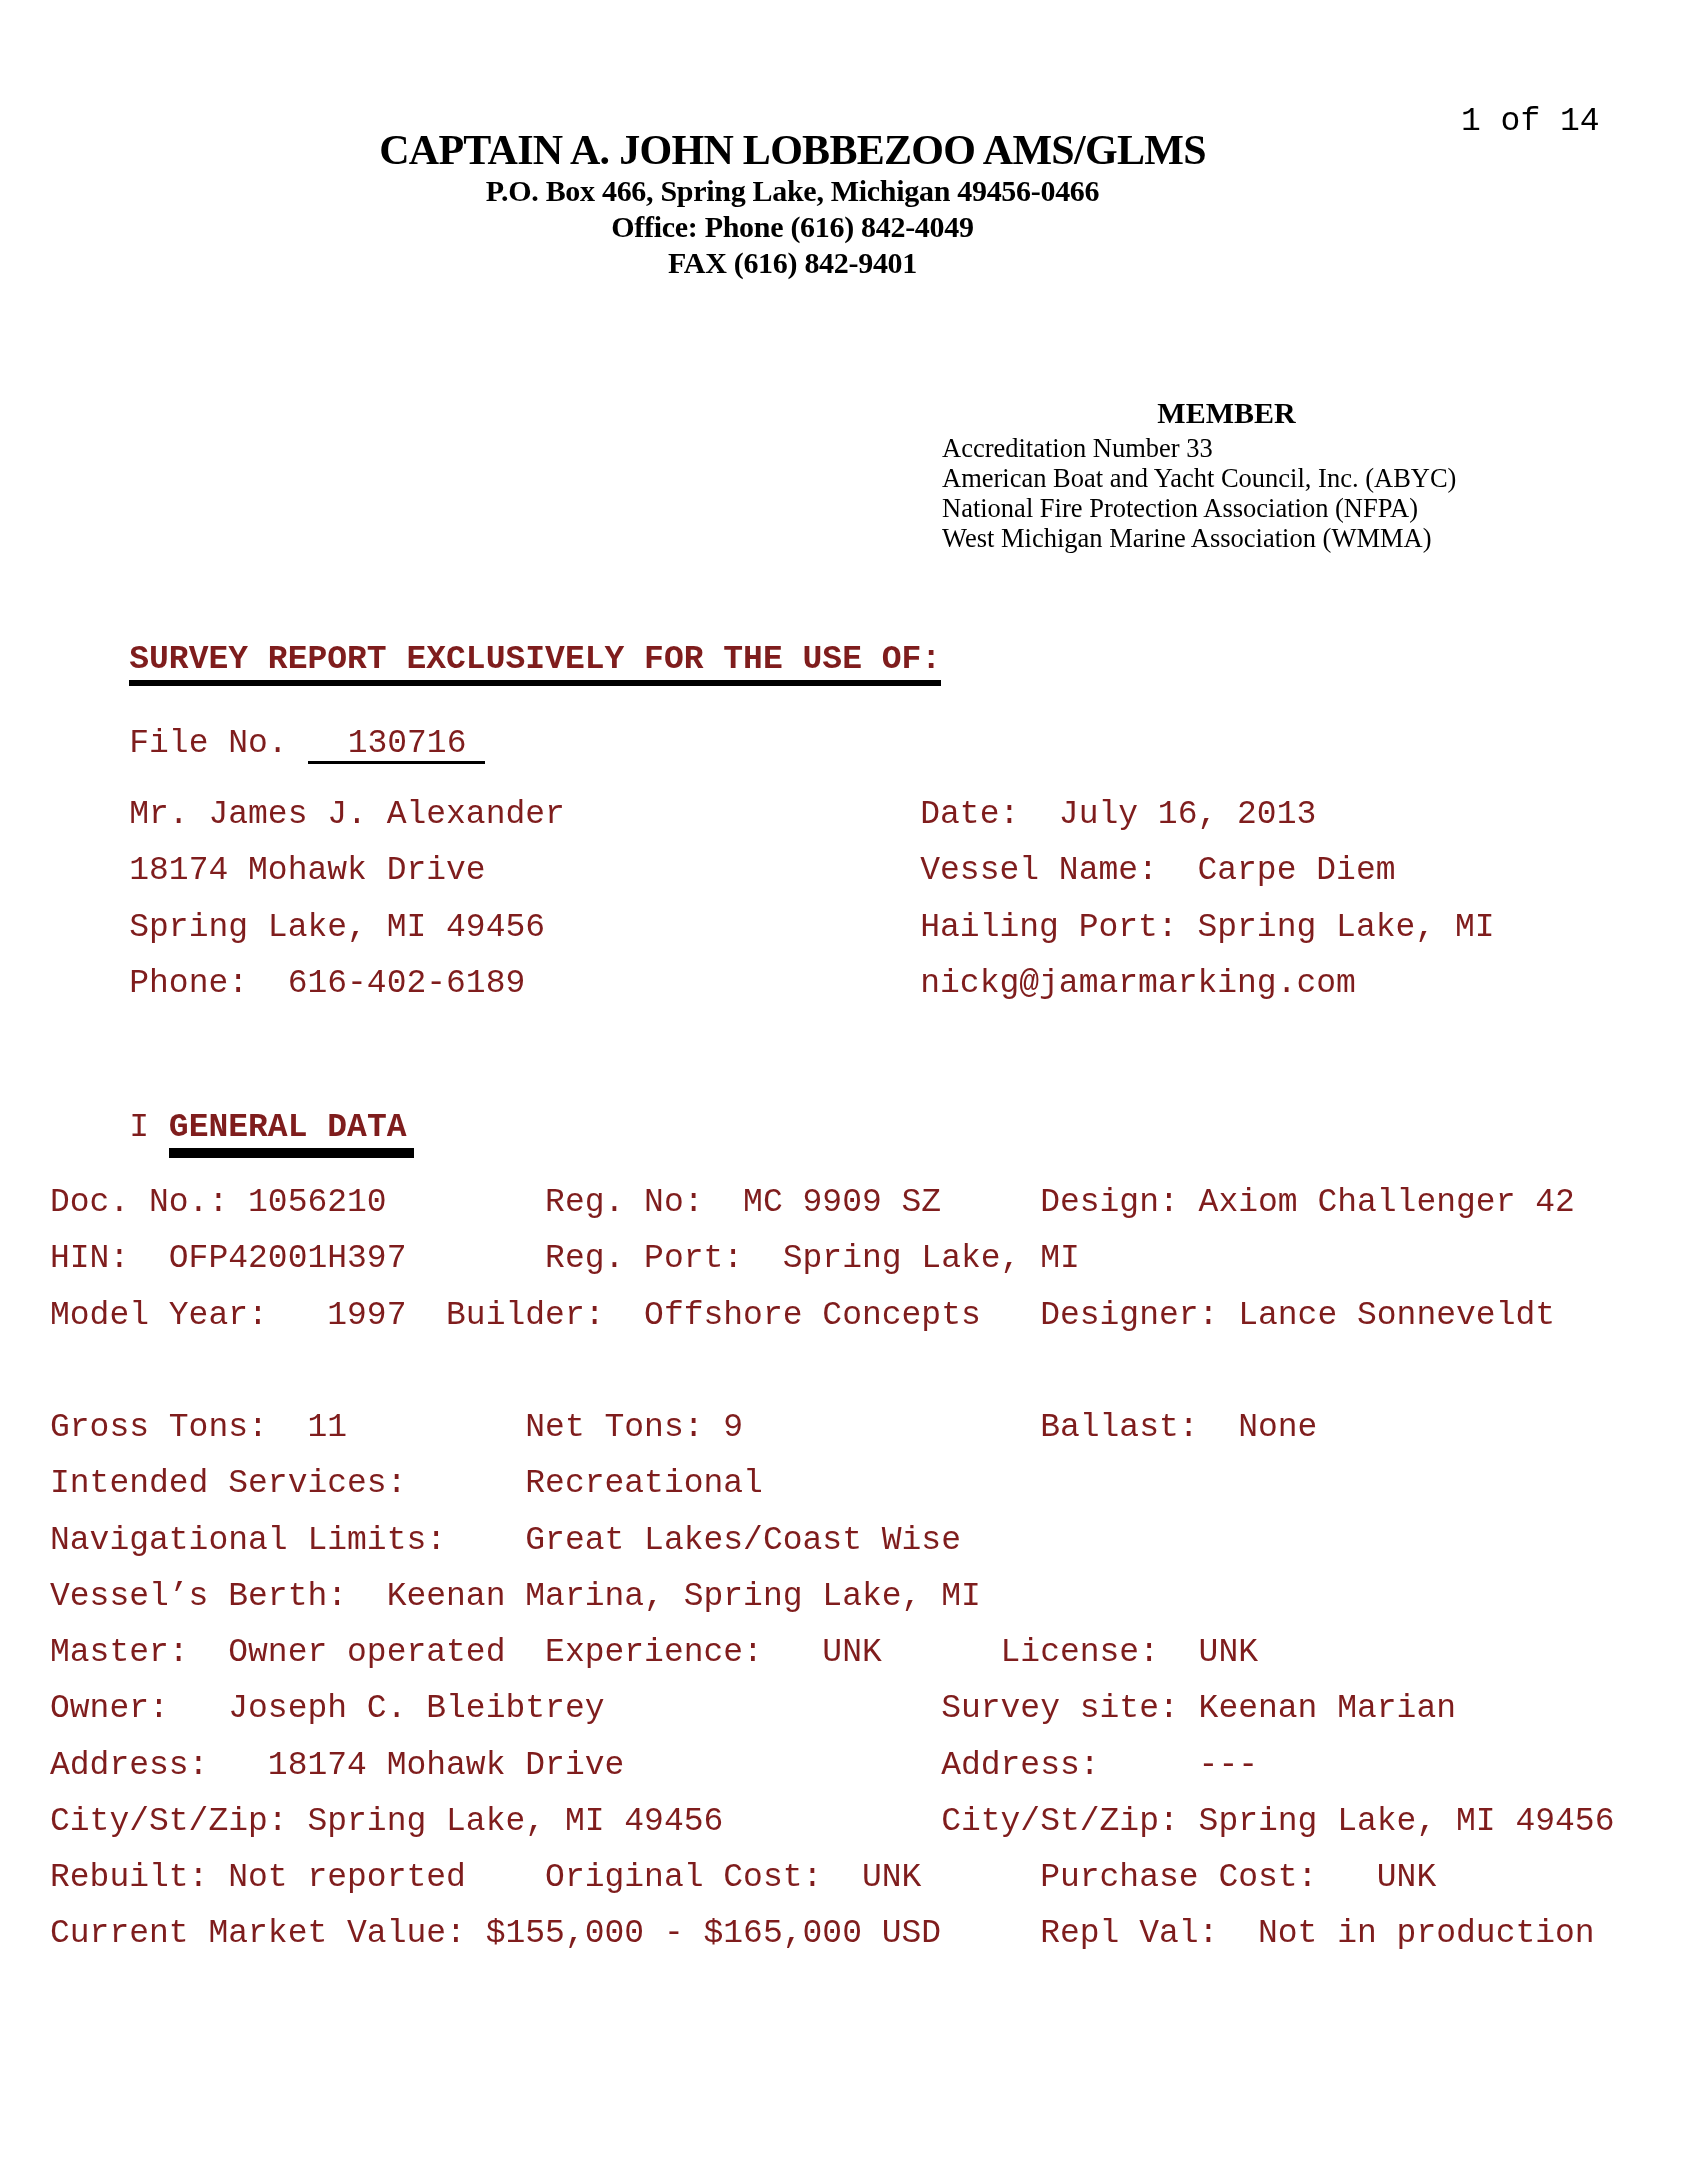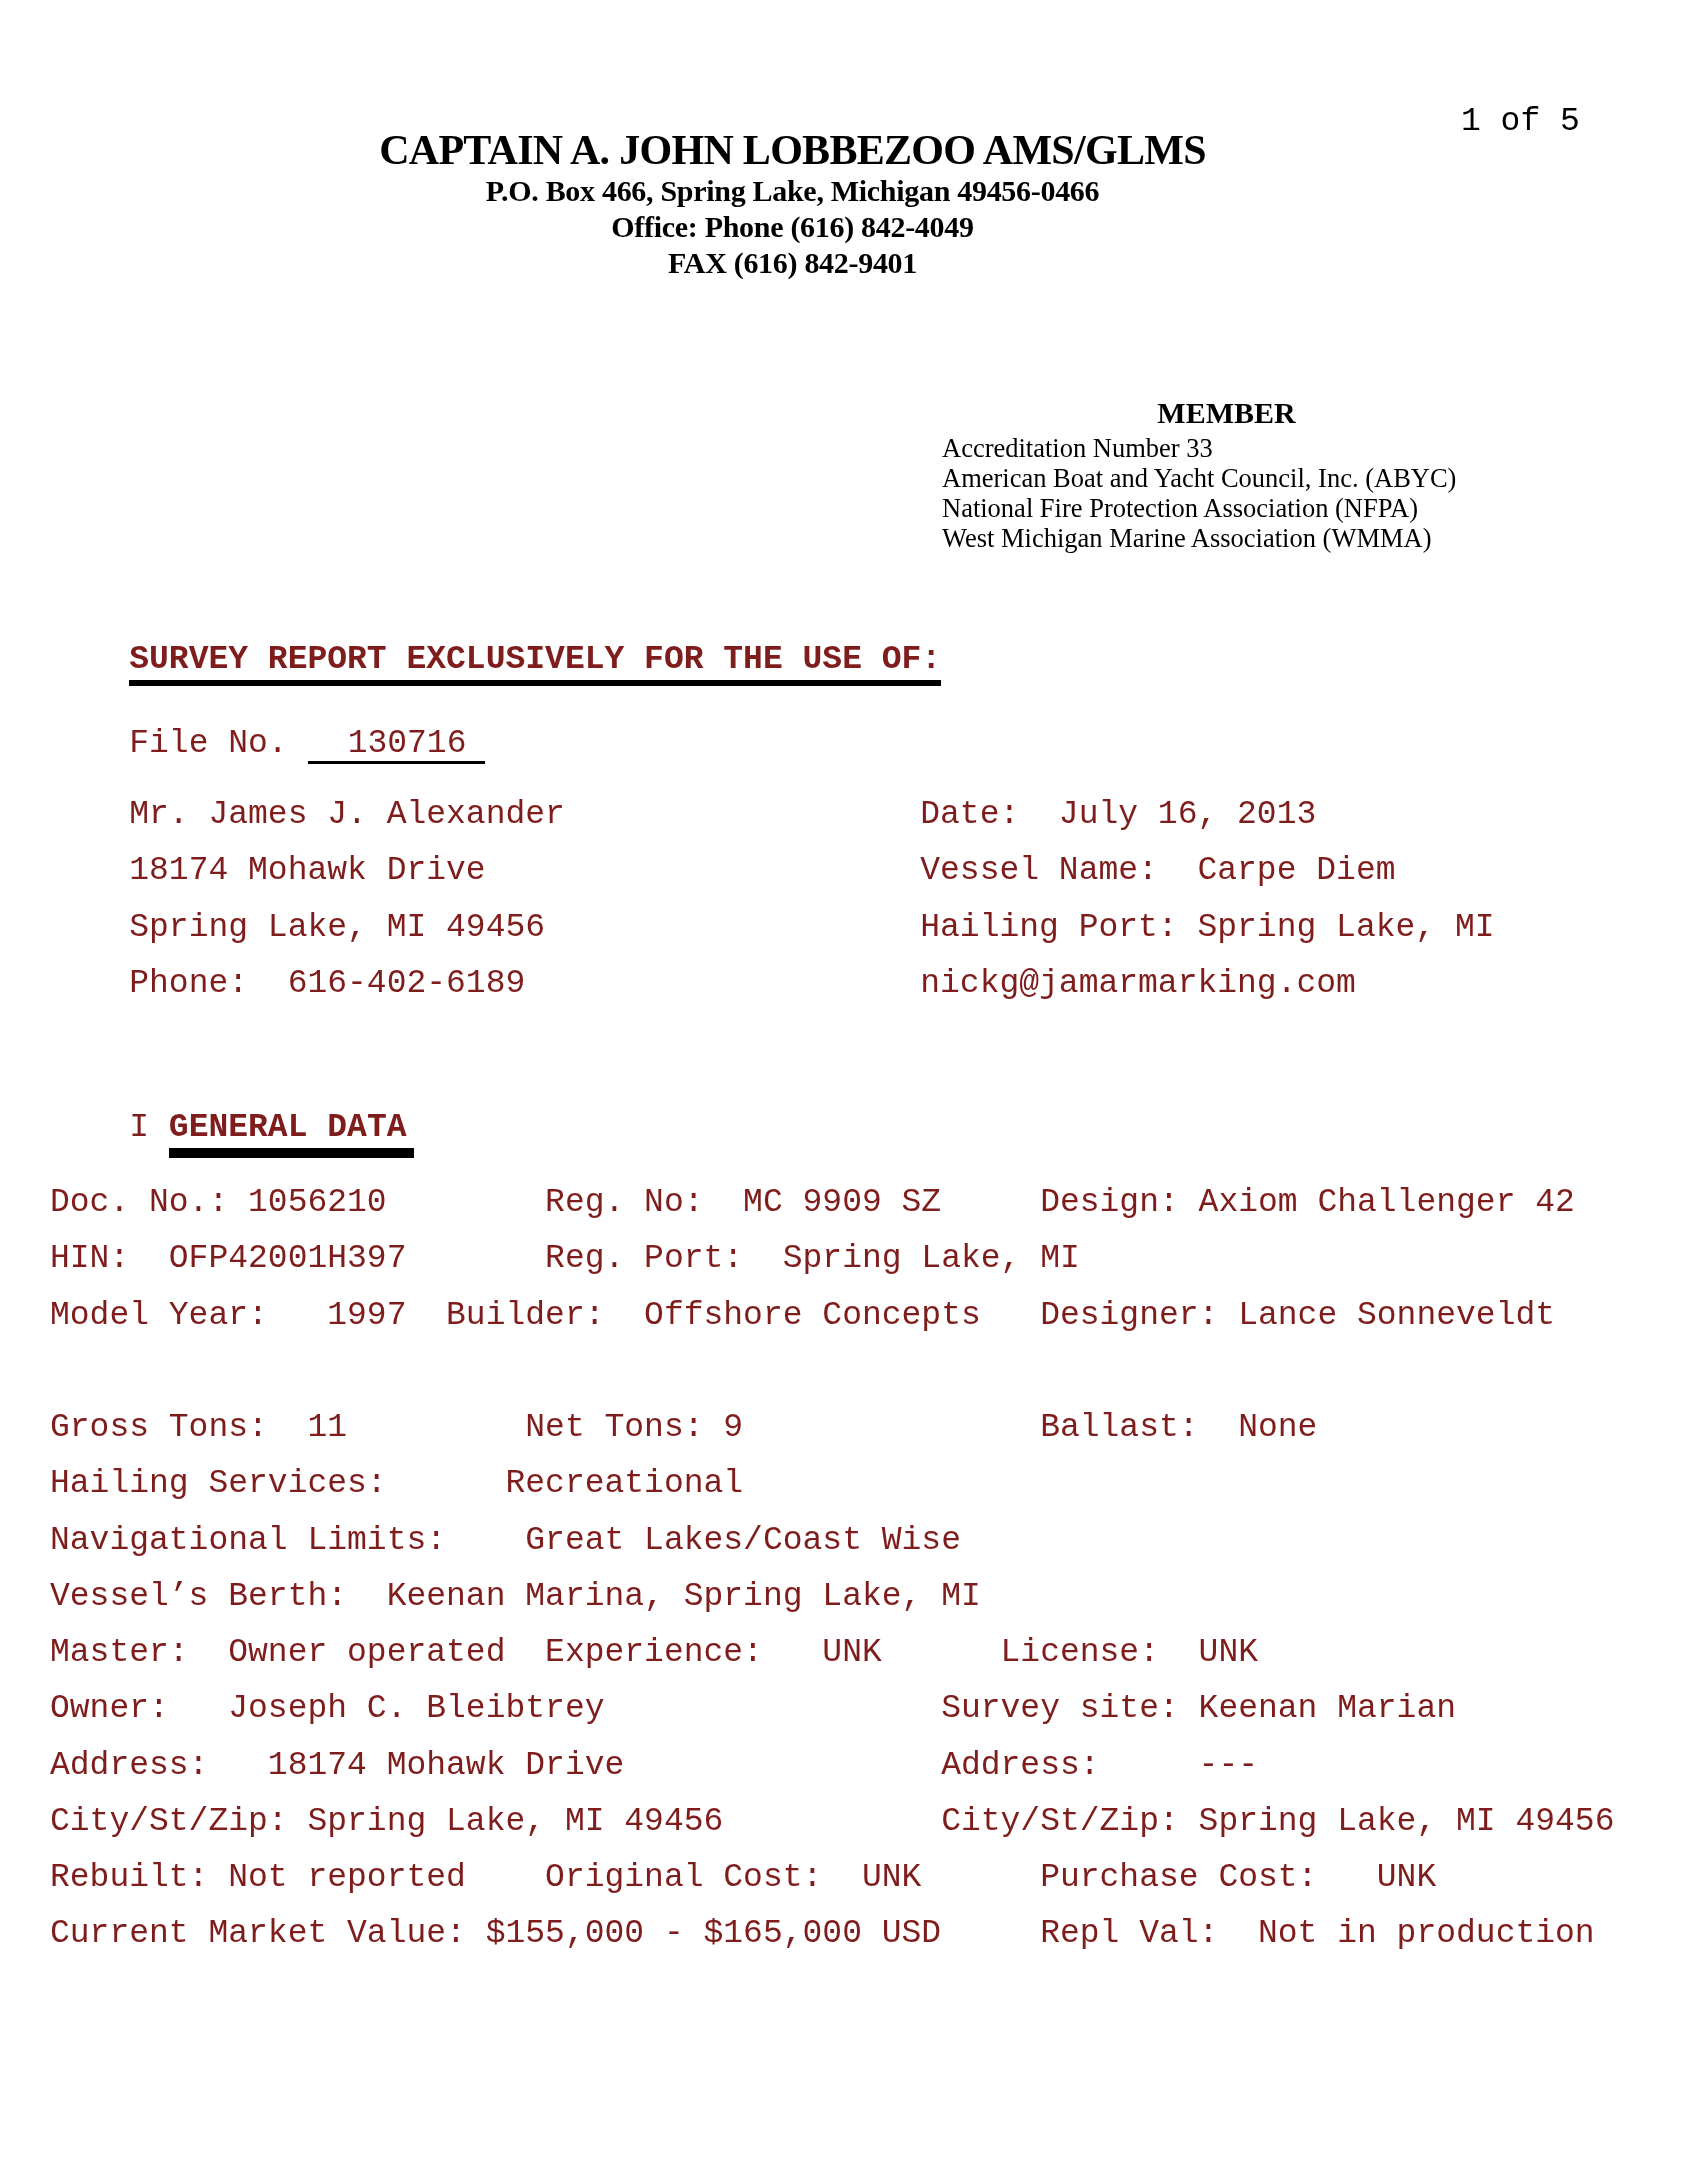--- a/index.html
+++ b/index.html
@@ -104,21 +104,21 @@
   .gl-10 { top: 1749px; }
   .gl-11 { top: 1805px; }
   .gl-12 { top: 1861px; }
   .gl-13 { top: 1917px; }
 </style>
 </head>
 <body>
 
 <div class="page">
 
-  <div class="page-num">1 of 5</div>
+  <div class="page-num">1 of 14</div>
 
   <header class="letterhead">
     <div class="lh-name">CAPTAIN A. JOHN LOBBEZOO AMS/GLMS</div>
     <div class="lh-line">P.O. Box 466, Spring Lake, Michigan 49456-0466</div>
     <div class="lh-line">Office: Phone (616) 842-4049</div>
     <div class="lh-line">FAX (616) 842-9401</div>
   </header>
 
   <section class="member">
     <div class="member-title">MEMBER</div>
@@ -150,21 +150,21 @@
   </div>
 
   <div class="mono gen-heading">
     <span>I</span><span> </span><span class="gen-title">GENERAL DATA</span>
   </div>
 
   <div class="mono gl-0">Doc. No.: 1056210        Reg. No:  MC 9909 SZ     Design: Axiom Challenger 42</div>
   <div class="mono gl-1">HIN:  OFP42001H397       Reg. Port:  Spring Lake, MI</div>
   <div class="mono gl-2">Model Year:   1997  Builder:  Offshore Concepts   Designer: Lance Sonneveldt</div>
   <div class="mono gl-4">Gross Tons:  11         Net Tons: 9               Ballast:  None</div>
-  <div class="mono gl-5">Hailing Services:      Recreational</div>
+  <div class="mono gl-5">Intended Services:      Recreational</div>
   <div class="mono gl-6">Navigational Limits:    Great Lakes/Coast Wise</div>
   <div class="mono gl-7">Vessel’s Berth:  Keenan Marina, Spring Lake, MI</div>
   <div class="mono gl-8">Master:  Owner operated  Experience:   UNK      License:  UNK</div>
   <div class="mono gl-9">Owner:   Joseph C. Bleibtrey                 Survey site: Keenan Marian</div>
   <div class="mono gl-10">Address:   18174 Mohawk Drive                Address:     ---</div>
   <div class="mono gl-11">City/St/Zip: Spring Lake, MI 49456           City/St/Zip: Spring Lake, MI 49456</div>
   <div class="mono gl-12">Rebuilt: Not reported    Original Cost:  UNK      Purchase Cost:   UNK</div>
   <div class="mono gl-13">Current Market Value: $155,000 - $165,000 USD     Repl Val:  Not in production</div>
 
 </div>

